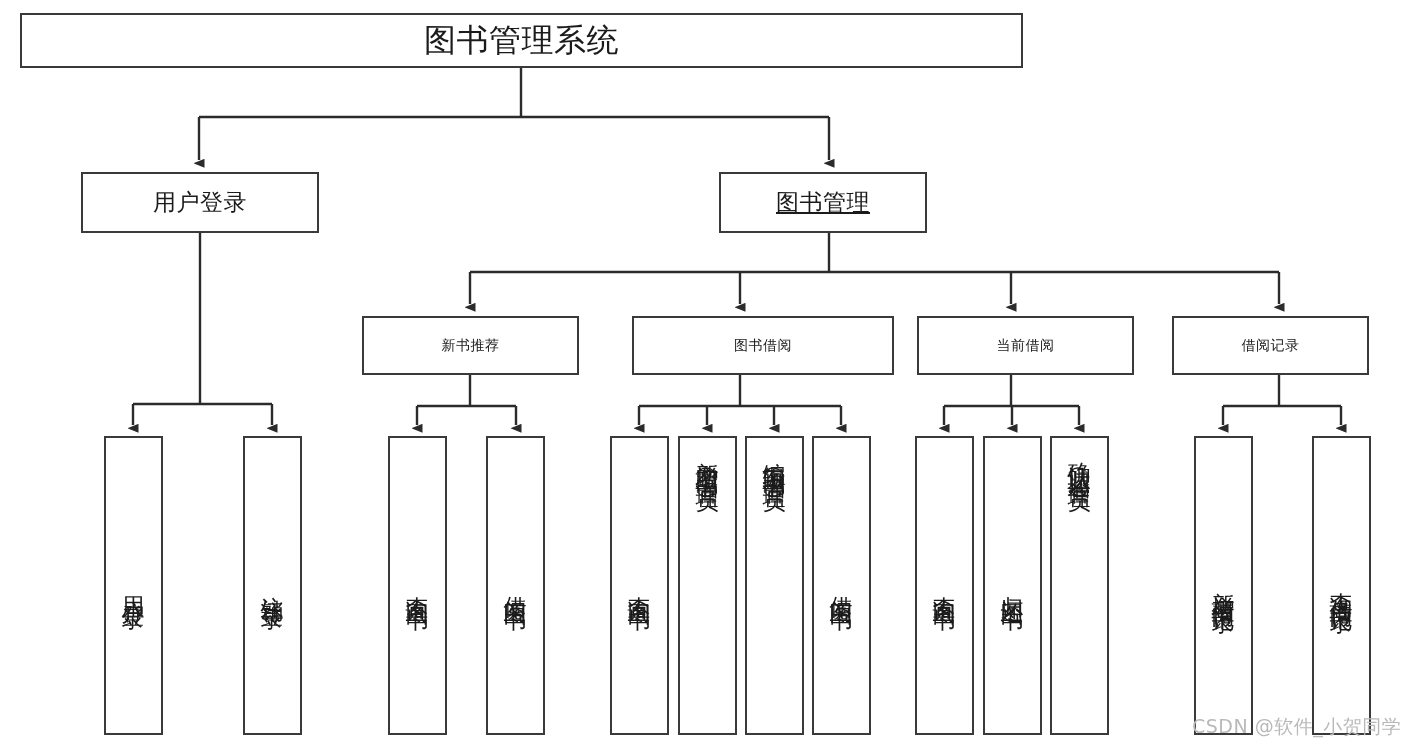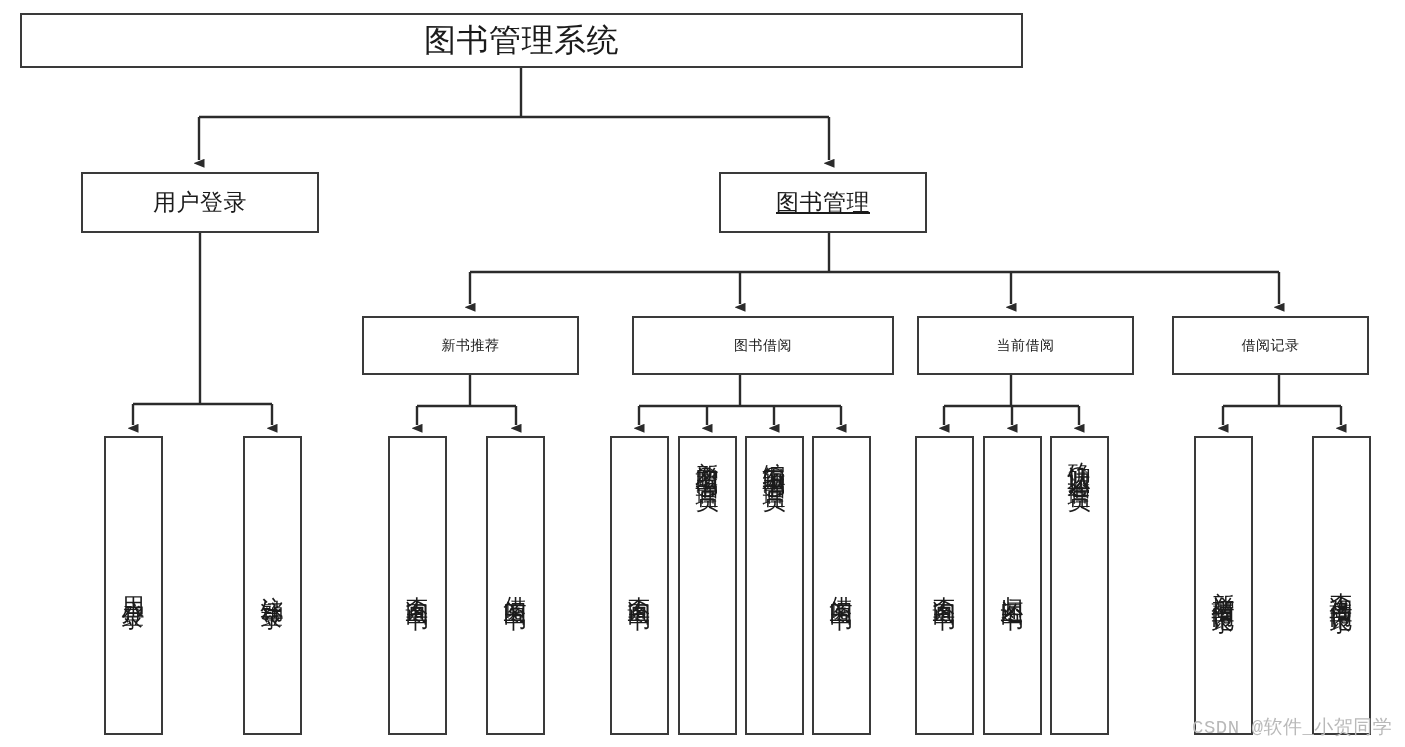--- a/index.html
+++ b/index.html
@@ -208,15 +208,15 @@
   <div class="node leaf align-top" style="left: 1050px; top: 436px; width: 59px; height: 299px; border-color: rgb(58, 58, 58); background: rgb(255, 255, 255); color: rgb(27, 27, 27);">
     <span class="node-label">确认归还（管理员）</span>
   </div>
   <div class="node leaf align-mid" style="left: 1194px; top: 436px; width: 59px; height: 299px; border-color: rgb(58, 58, 58); background: rgb(255, 255, 255); color: rgb(27, 27, 27);">
     <span class="node-label">新增借阅记录</span>
   </div>
   <div class="node leaf align-mid" style="left: 1312px; top: 436px; width: 59px; height: 299px; border-color: rgb(58, 58, 58); background: rgb(255, 255, 255); color: rgb(27, 27, 27);">
     <span class="node-label">查询借阅记录</span>
   </div>
 
-  <div class="watermark" style="left: 1192px; top: 714px; color: rgb(185, 185, 185); font-family: Liberation Mono, monospace;">CSDN @软件_小贺同学</div>
+  <div class="watermark" style="left: 1192px; top: 714px; color: rgb(185, 185, 185);">CSDN @软件_小贺同学</div>
 
 </div>
 
 </body></html>

